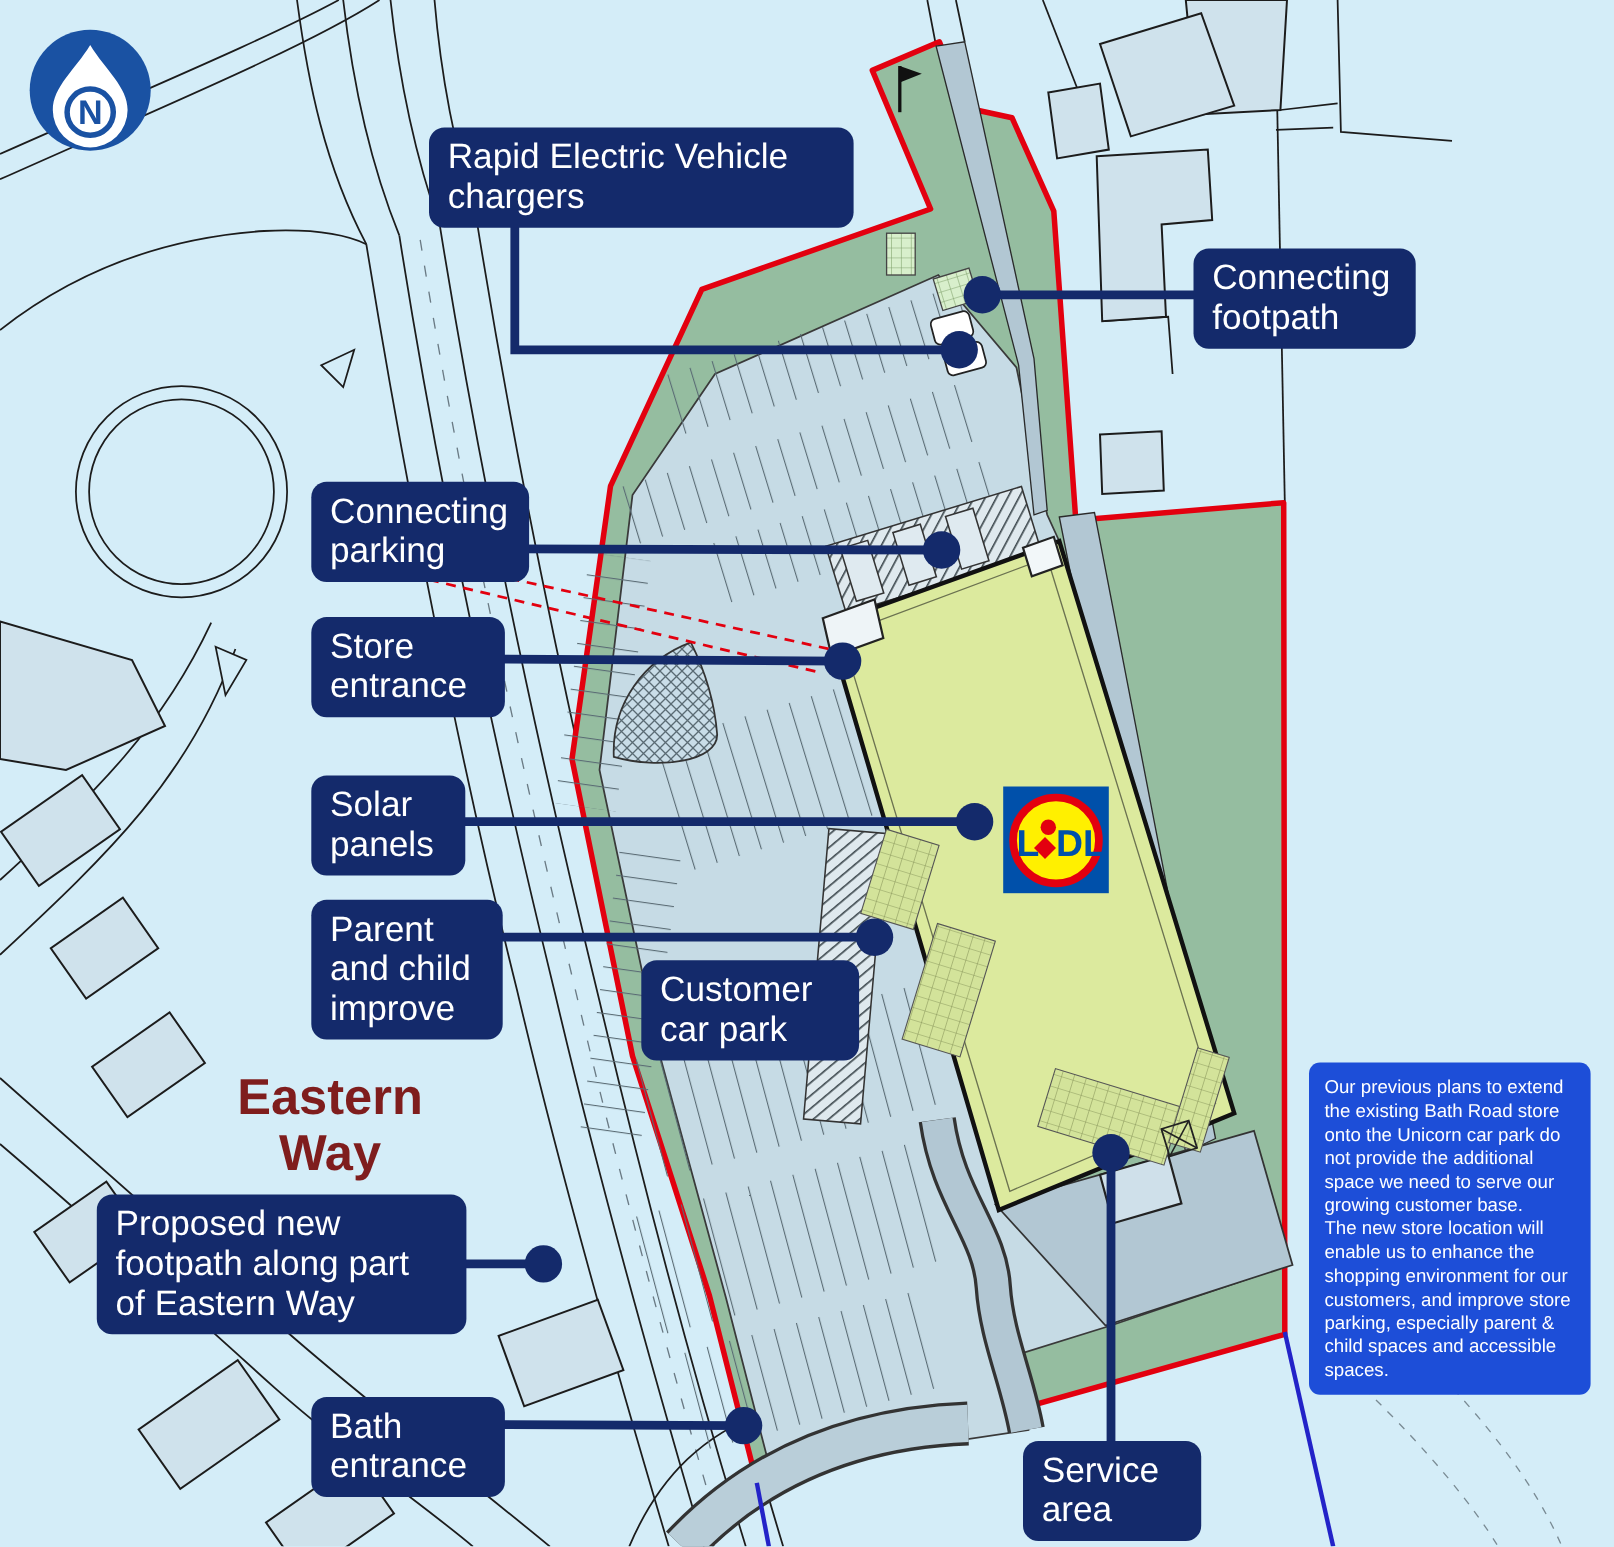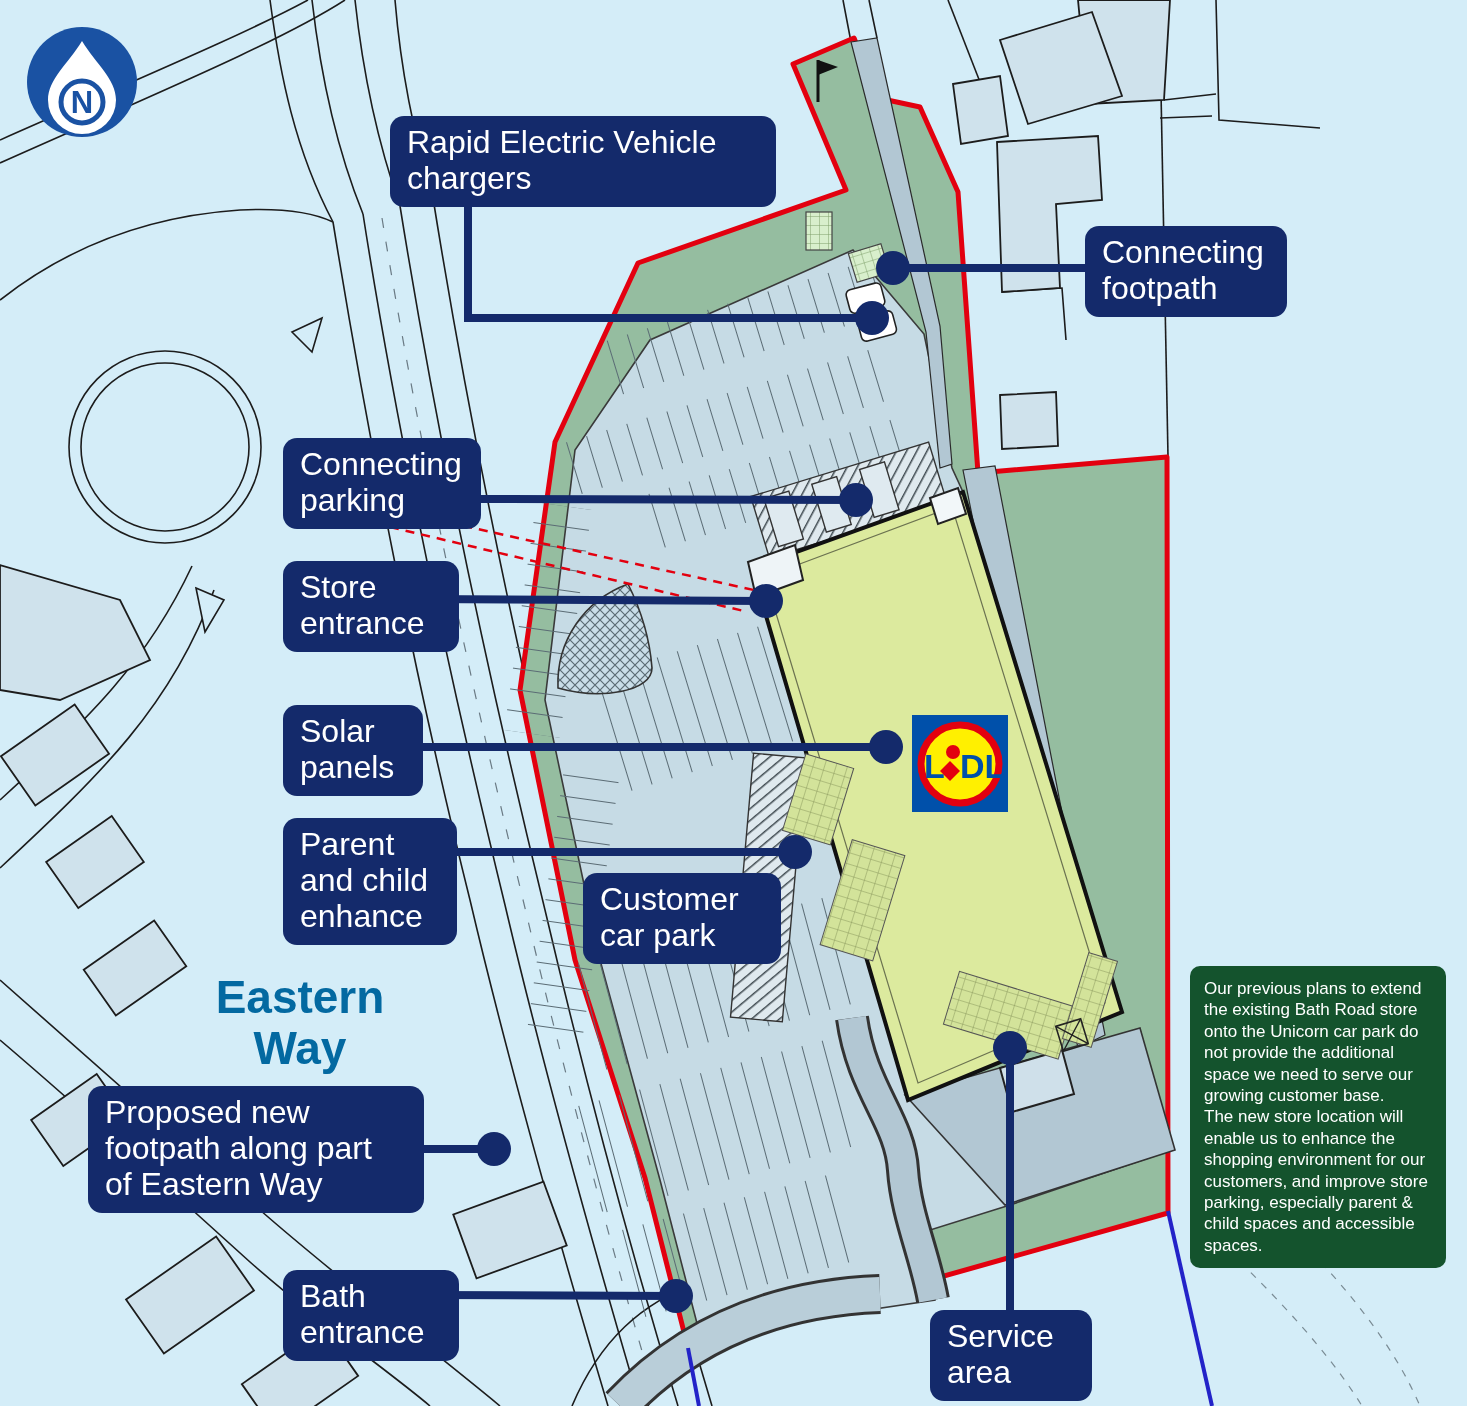--- a/index.html
+++ b/index.html
@@ -11,25 +11,25 @@
   #c-rapid{left:349px;top:116px;width:352px;margin-left:41px;}
   #c-connect{left:1085px;top:226px;width:168px;}
   #c-access{left:283px;top:438px;width:164px;}
   #c-store{left:283px;top:561px;width:142px;}
   #c-solar{left:283px;top:705px;width:106px;}
   #c-parent{left:283px;top:818px;width:140px;}
   #c-customer{left:583px;top:873px;width:164px;}
   #c-proposed{left:88px;top:1086px;width:302px;}
   #c-site{left:283px;top:1270px;width:142px;}
   #c-service{left:930px;top:1310px;width:128px;}
-  .info{position:absolute;left:1190px;top:966px;width:228px;background:#14532d;
+  .info{position:absolute;left:1190px;top:966px;width:228px;background:#1d4ed8;
         color:#fff;font-size:17px;line-height:1.26;padding:12px 14px;border-radius:10px;z-index:5;}
   .info p{margin:0;}
   #road-name{position:absolute;left:130px;top:972px;width:340px;text-align:center;
-             color:#0369a1;font-size:46px;font-weight:bold;line-height:1.1;z-index:4;}
+             color:#7f1d1d;font-size:46px;font-weight:bold;line-height:1.1;z-index:4;}
   #road-name span{display:block;}
   #north{position:absolute;left:24px;top:24px;z-index:6;}
 </style>
 </head>
 <body>
 
 <div id="stage">
 
 <svg id="map-svg" width="1467" height="1406" viewBox="0 0 1467 1406">
   <defs>
@@ -282,21 +282,21 @@
 <div id="road-name">
   <span>Eastern</span>
   <span>Way</span>
 </div>
 
 <div class="callout" id="c-rapid">Rapid Electric Vehicle chargers</div>
 <div class="callout" id="c-connect">Connecting footpath</div>
 <div class="callout" id="c-access">Connecting parking</div>
 <div class="callout" id="c-store">Store entrance</div>
 <div class="callout" id="c-solar">Solar panels</div>
-<div class="callout" id="c-parent">Parent and child enhance</div>
+<div class="callout" id="c-parent">Parent and child improve</div>
 <div class="callout" id="c-proposed">Proposed new footpath along part of Eastern Way</div>
 <div class="callout" id="c-customer">Customer car park</div>
 <div class="callout" id="c-site">Bath entrance</div>
 <div class="callout" id="c-service">Service area</div>
 
 <div class="info">
   <p>Our previous plans to extend the existing Bath Road store onto the Unicorn car park do not provide the additional space we need to serve our growing customer base.</p>
   <p>The new store location will enable us to enhance the shopping environment for our customers, and improve store parking, especially parent &amp; child spaces and accessible spaces.</p>
 </div>
 

